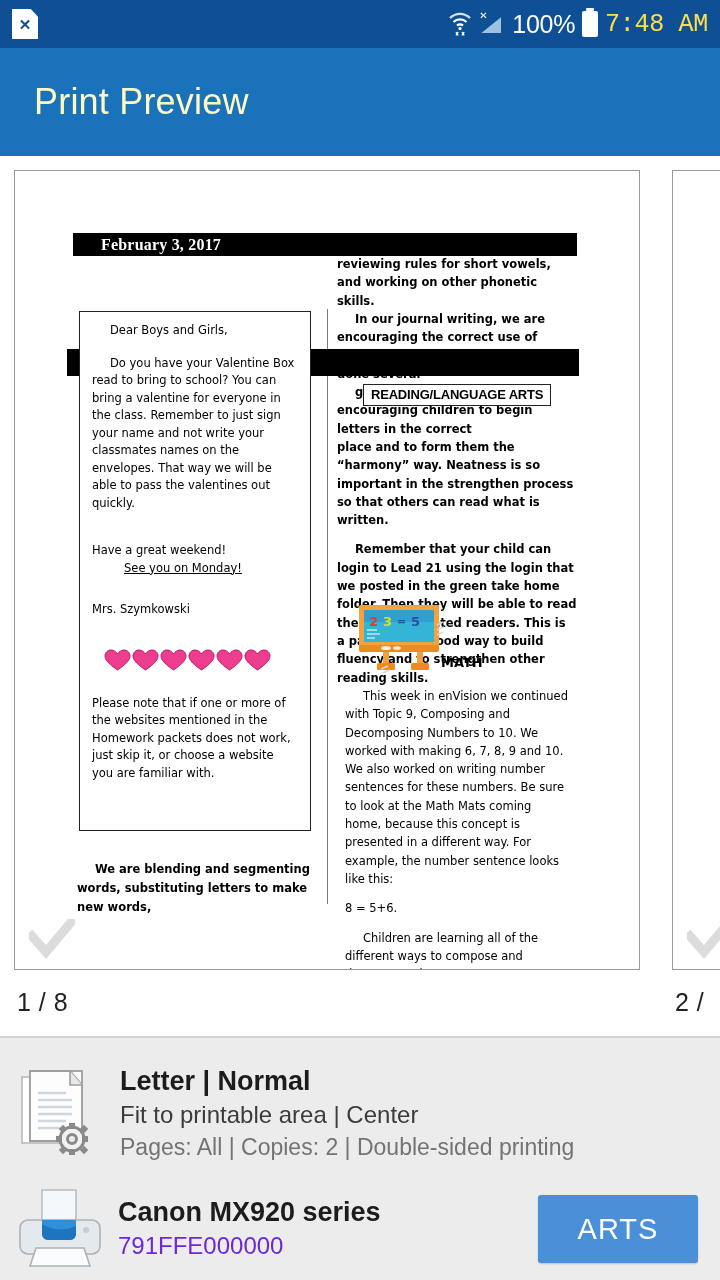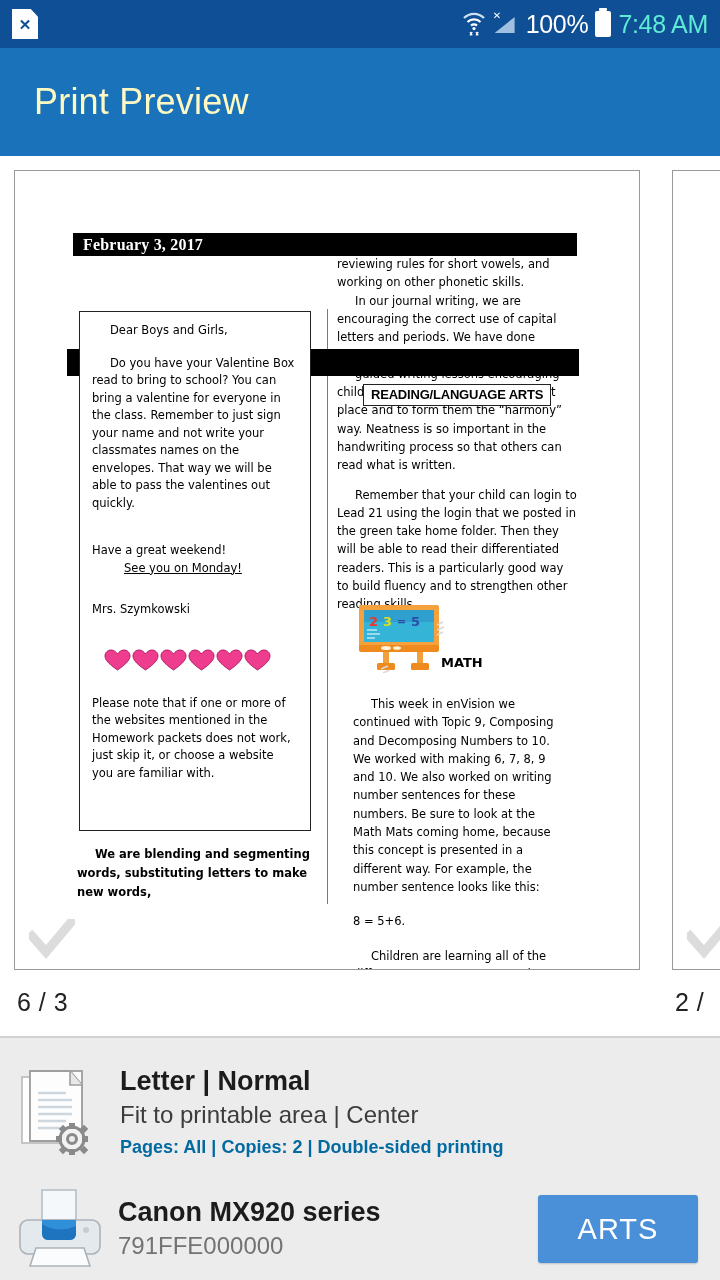--- a/index.html
+++ b/index.html
@@ -42,21 +42,21 @@
   }
   .sb-pct { color: #ffffff; font-size: 25px; letter-spacing: -0.3px; }
   .batt {
     width: 16px; height: 26px; background: #ffffff; position: relative;
     border-radius: 2px;
   }
   .batt:after {
     content: ""; position: absolute; left: 4px; top: -3px;
     width: 8px; height: 3px; background: #ffffff; border-radius: 1px;
   }
-  .sb-time { color: #5eead4; font-size: 25px; letter-spacing: -0.3px; }
+  .sb-time { color: #fde047; font-size: 25px; letter-spacing: -0.3px; font-family: Liberation Mono, monospace; }
 
   
   .app-bar {
     position: absolute; left: 0; top: 48px; width: 720px; height: 108px;
     background: #1a73ba; display: flex; align-items: center;
   }
   .app-title {
     color: #fef9c3; font-size: 36px; padding-left: 34px;
     font-weight: 400; letter-spacing: 0.2px;
   }
@@ -85,21 +85,21 @@
 
   
   .doc { position: absolute; inset: 0; overflow: hidden; }
   .date-bar {
     position: absolute; left: 58px; top: 62px; width: 504px; height: 23px;
     background: #000000;
   }
   .date-bar span {
     color: #ffffff; font-family: "Liberation Serif", serif;
     font-weight: bold; font-size: 16px; line-height: 23px;
-    padding-left: 10px; letter-spacing: 0.2px; display: block;
+    padding-left: 28px; letter-spacing: 0.2px; display: block;
   }
   .redact-bar {
     position: absolute; left: 52px; top: 178px; width: 512px; height: 27px;
     background: #000000;
   }
   .letter-box {
     position: absolute; left: 64px; top: 140px; width: 232px; height: 520px;
     background: #ffffff; border: 1px solid #222222;
     padding: 10px 12px 0 12px;
   }
@@ -118,21 +118,21 @@
   .left-lower {
     position: absolute; left: 62px; top: 662px; width: 240px;
   }
   .left-lower p {
     font-family: "DejaVu Sans", sans-serif; font-weight: bold;
     font-size: 11.5px; line-height: 19px; color: #000; margin: 0;
   }
   .left-lower p.ind { text-indent: 18px; }
 
   .col-right {
-    position: absolute; left: 322px; top: 84px; width: 240px;
+    position: absolute; left: 322px; top: 84px; width: 240px; font-weight: bold;
   }
   .col-right p {
     font-family: "DejaVu Sans", sans-serif;
     font-size: 11.5px; line-height: 18.3px; color: #000; margin: 0;
   }
   .col-right p.ind { text-indent: 18px; }
 
   .section-chip {
     position: absolute; left: 348px; top: 213px;
     background: #ffffff; border: 1px solid #222;
@@ -145,21 +145,21 @@
   .math-block { position: absolute; left: 322px; top: 428px; width: 242px; }
   .math-head { position: relative; height: 80px; }
   .easel { position: absolute; left: 16px; top: 0; width: 92px; height: 74px; }
   .math-label {
     position: absolute; left: 104px; top: 56px;
     font-family: "DejaVu Sans", sans-serif; font-weight: bold;
     font-size: 13px; color: #000;
   }
   .math-block p {
     font-family: "DejaVu Sans", sans-serif;
-    font-size: 11.5px; line-height: 18.3px; color: #000; margin: 16px;
+    font-size: 11.5px; line-height: 18.3px; color: #000; margin: 8px;
   }
   .math-block p.ind { text-indent: 18px; }
   .eq { margin-top: 11px !important; margin-bottom: 11px !important; }
 
   .col-divider {
     position: absolute; left: 312px; top: 138px; width: 1px; height: 595px;
     background: #7a7a7a;
   }
 
   
@@ -171,33 +171,33 @@
     position: absolute; left: 0; top: 12px; width: 600px; height: 126px;
     display: flex; align-items: center; padding-left: 14px;
   }
   .opt-icon { width: 92px; height: 96px; position: relative; flex: 0 0 92px; }
   .opt-text { margin-left: 14px; }
   .opt-line1 {
     font-size: 27px; font-weight: bold; color: #1c1c1c; line-height: 34px;
   }
   .opt-line2 { font-size: 24px; color: #3c3c3c; line-height: 33px; }
   .opt-line3 {
-    font-size: 18px; font-weight: bold; color: #0369a1; line-height: 32px;
+    font-size: 23px; font-weight: normal; color: #737373; line-height: 32px;
   }
 
   .printer-row {
     position: absolute; left: 0; top: 140px; width: 720px; height: 100px;
     display: flex; align-items: center; padding-left: 18px;
   }
   .printer-icon { width: 84px; height: 84px; flex: 0 0 84px; }
   .printer-text { margin-left: 16px; }
   .printer-name {
     font-size: 27px; font-weight: bold; color: #1c1c1c; line-height: 36px;
   }
-  .printer-id { font-size: 24px; color: #737373; line-height: 32px; }
+  .printer-id { font-size: 24px; color: #6d28d9; line-height: 32px; }
   .print-btn {
     position: absolute; right: 22px; top: 17px;
     width: 160px; height: 68px; background: #4a90d9;
     border: none; border-radius: 3px;
     color: #ffffff; font-size: 29px; letter-spacing: 1px;
     font-family: "Liberation Sans", sans-serif;
     box-shadow: 0 1px 2px rgba(0,0,0,0.18);
     cursor: pointer;
   }
 </style>
@@ -246,21 +246,21 @@
         <div class="col-divider"></div>
 
         <div class="date-bar">
           <span>February 3, 2017</span>
         </div>
 
         <div class="col-right">
           <p>reviewing rules for short vowels, and working on other phonetic skills.</p>
           <p class="ind">In our journal writing, we are encouraging the correct use of capital letters and periods.  We have done several</p>
           <p class="ind">guided writing lessons encouraging children to begin letters in the correct</p>
-          <p>place and to form them the “harmony” way.  Neatness is so important in the handwriting process so that others can read what is written.</p>
+          <p>place and to form them the “harmony” way.  Neatness is so important in the strengthen process so that others can read what is written.</p>
           <p class="ind" style="margin-top:11px">Remember that your child can login to Lead 21 using the login that we posted in the green take home folder. Then they will be able to read their differentiated readers.  This is a particularly good way to build fluency and to strengthen other reading skills.</p>
         </div>
 
         <div class="math-block">
           <div class="math-head">
             <span class="easel">
               <svg width="92" height="74" viewBox="0 0 92 74">
                 <rect x="30" y="48" width="6" height="20" fill="#f2a03c"></rect>
                 <rect x="64" y="48" width="6" height="20" fill="#f2a03c"></rect>
                 <rect x="24" y="64" width="18" height="7" rx="1.5" fill="#ef8b1e"></rect>
@@ -331,40 +331,40 @@
               <svg width="27" height="22" viewBox="0 0 27 22">
                   <path d="M13.5 21 C4 14.5 1 10.5 1 7 C1 3.4 3.8 1 7 1 C9.6 1 12 2.7 13.5 5 C15 2.7 17.4 1 20 1 C23.2 1 26 3.4 26 7 C26 10.5 23 14.5 13.5 21 Z" fill="#ee3d8f" stroke="#a8135c" stroke-width="0.9"></path>
                 </svg>
             </span>
           </div>
           <div class="gap-m"></div>
           <p>Please note that if one or more of the websites mentioned in the Homework packets does not work, just skip it, or choose a website you are familiar with.</p>
         </div>
 
         <div class="left-lower">
-          <p class="ind" style="margin-top:12px">We are blending and segmenting words, substituting letters to make new words,</p>
+          <p class="ind" style="margin-top:27px">We are blending and segmenting words, substituting letters to make new words,</p>
         </div>
 
       </div>
       <span class="page-check">
         <svg width="46" height="40" viewBox="0 0 46 40">
           <path d="M3 17 L17 33 L43 2" fill="none" stroke="#dcdcdc" stroke-width="9" stroke-linecap="square"></path>
         </svg>
       </span>
     </div>
 
     <div class="page-card p2">
       <span class="page-check">
         <svg width="46" height="40" viewBox="0 0 46 40">
           <path d="M3 17 L17 33 L43 2" fill="none" stroke="#dcdcdc" stroke-width="9" stroke-linecap="square"></path>
         </svg>
       </span>
     </div>
 
-    <div class="page-label l1">6 / 3</div>
+    <div class="page-label l1">1 / 8</div>
     <div class="page-label l2">2 /</div>
   </div>
 
   <div class="settings-panel">
 
     <div class="opt-row">
       <span class="opt-icon">
         <svg width="92" height="96" viewBox="0 0 92 96">
           <rect x="8" y="12" width="50" height="66" fill="#ffffff" stroke="#b9b9b9" stroke-width="1.6"></rect>
           <rect x="16" y="6" width="52" height="70" fill="#fbfbfb" stroke="#9e9e9e" stroke-width="1.8"></rect>

